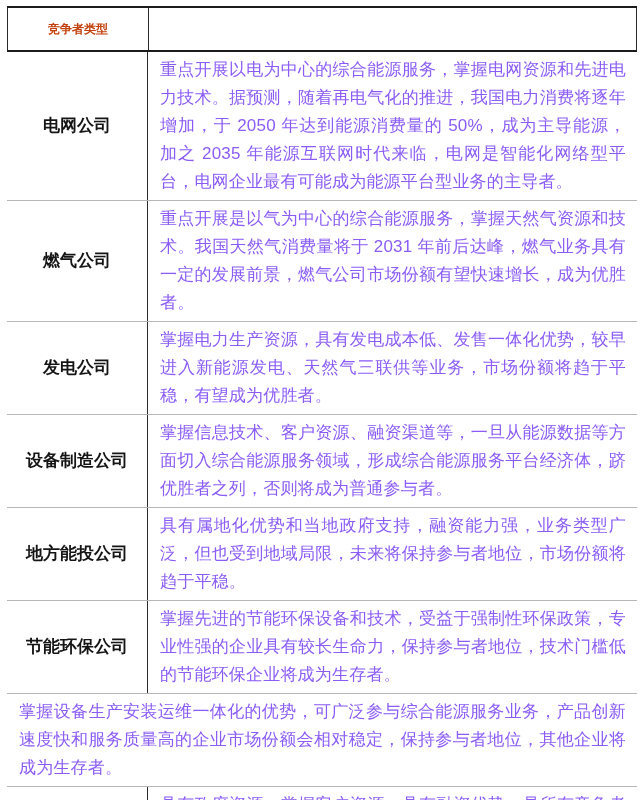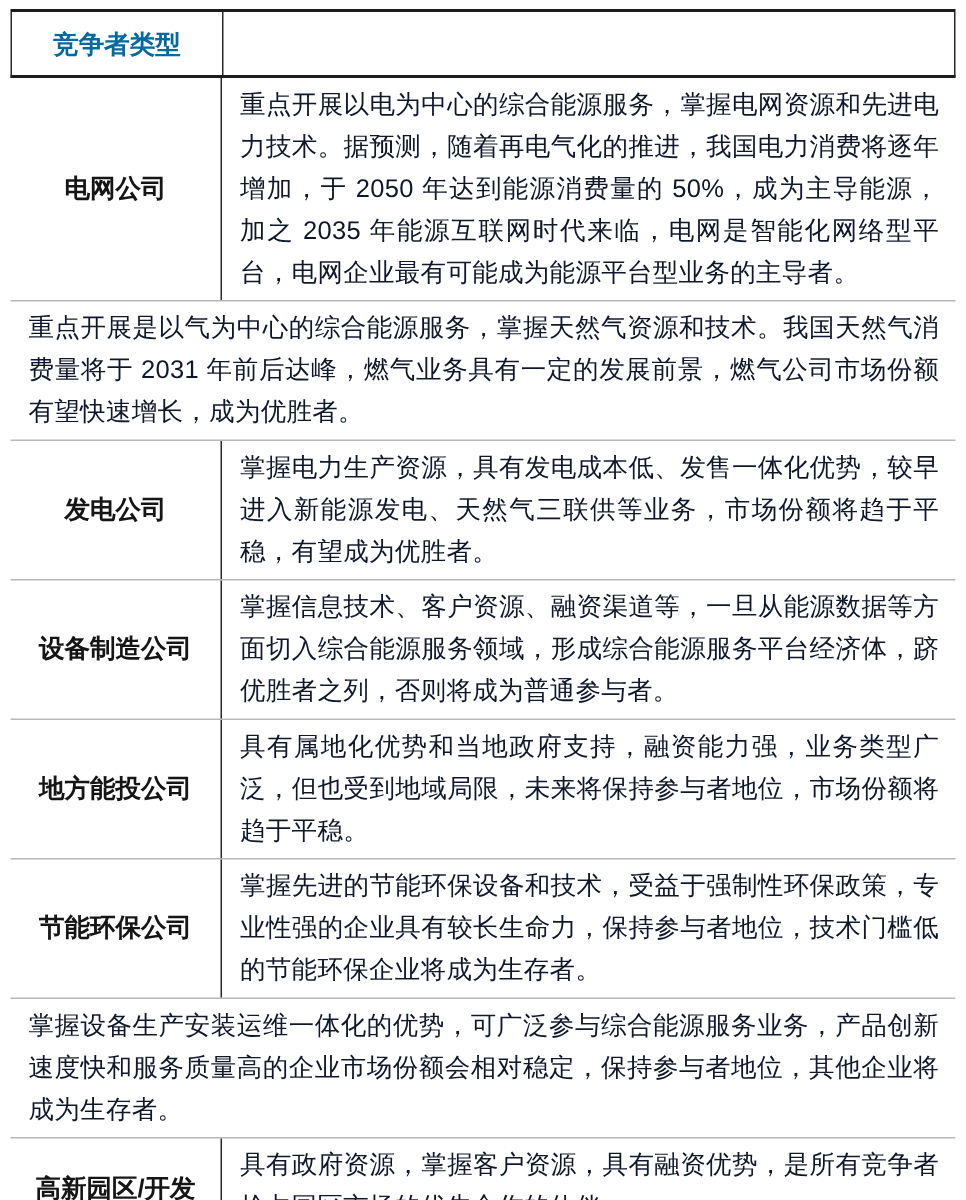--- a/index.html
+++ b/index.html
@@ -30,22 +30,22 @@
     border-bottom: 2px solid #1c1c1c;
     border-left: 1px solid #2a2a2a;
     border-right: 1px solid #2a2a2a;
     box-sizing: border-box;
   }
   .hcell {
     display: flex;
     align-items: center;
     justify-content: center;
     font-weight: bold;
-    font-size: 17px;
-    color: #0369a1;
+    font-size: 12px;
+    color: #c2410c;
     box-sizing: border-box;
   }
   .hcell.c1 {
     width: 141px;
     flex: none;
     border-right: 1px solid #2a2a2a;
   }
   .hcell.c2 { flex: 1; }
   
   .row {
@@ -69,41 +69,42 @@
     border-right: 1px solid #2a2a2a;
     box-sizing: border-box;
     padding: 20px 9px;
   }
   .cell-text {
     flex: 1;
     box-sizing: border-box;
     padding: 4px 11px 4px 12px;
     font-size: 17px;
     line-height: 28px;
-    color: #0f172a;
+    color: #8b5cf6;
     text-align: justify;
     letter-spacing: 0.2px;
   }
 </style>
 </head>
 <body>
 
 <div class="page">
   <div class="tbl">
 
     <div class="hrow">
       <div class="hcell c1">竞争者类型</div>
     </div>
 
     <div class="row">
       <div class="cell-type">电网公司</div>
       <div class="cell-text">重点开展以电为中心的综合能源服务，掌握电网资源和先进电力技术。据预测，随着再电气化的推进，我国电力消费将逐年增加，于 2050 年达到能源消费量的 50%，成为主导能源，加之 2035 年能源互联网时代来临，电网是智能化网络型平台，电网企业最有可能成为能源平台型业务的主导者。</div>
     </div>
 
     <div class="row">
+      <div class="cell-type">燃气公司</div>
       <div class="cell-text">重点开展是以气为中心的综合能源服务，掌握天然气资源和技术。我国天然气消费量将于 2031 年前后达峰，燃气业务具有一定的发展前景，燃气公司市场份额有望快速增长，成为优胜者。</div>
     </div>
 
     <div class="row">
       <div class="cell-type">发电公司</div>
       <div class="cell-text">掌握电力生产资源，具有发电成本低、发售一体化优势，较早进入新能源发电、天然气三联供等业务，市场份额将趋于平稳，有望成为优胜者。</div>
     </div>
 
     <div class="row">
       <div class="cell-type">设备制造公司</div>

